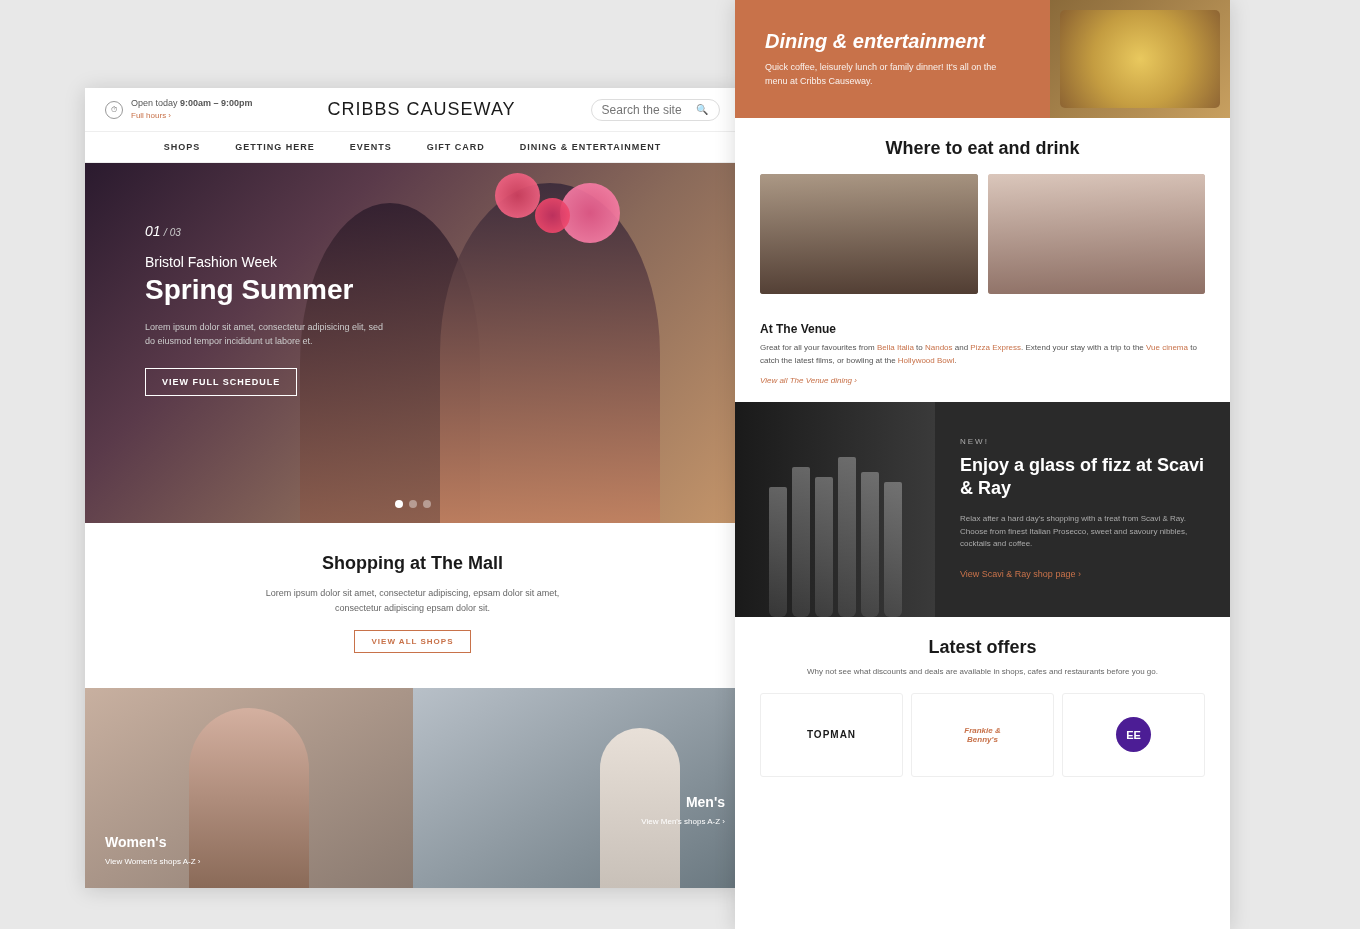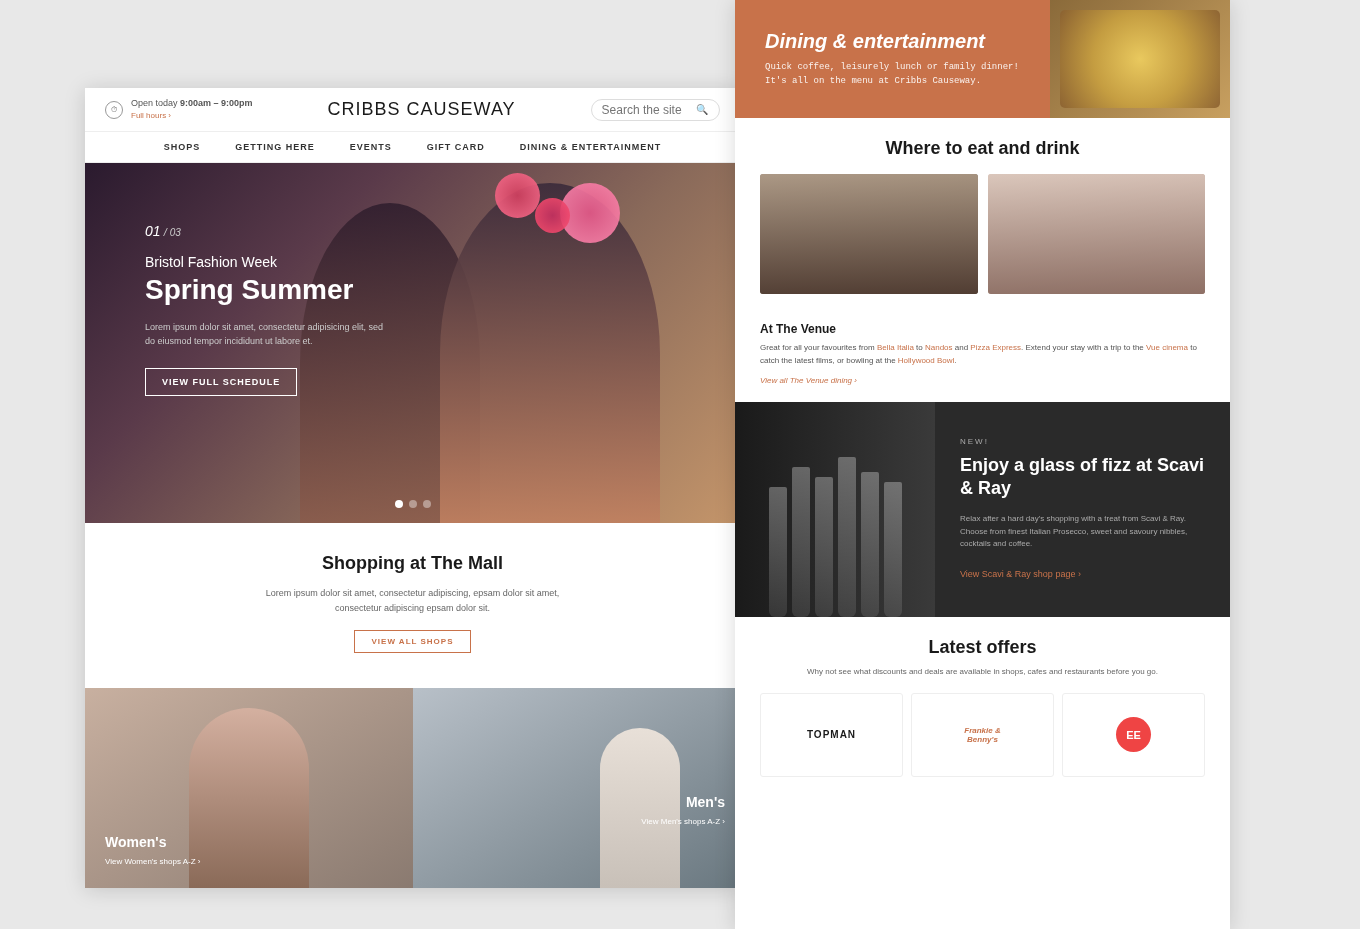--- a/index.html
+++ b/index.html
@@ -310,21 +310,20 @@
       font-size: 20px;
       font-weight: 700;
       color: white;
       font-style: italic;
       margin-bottom: 8px;
     }
     .dining-hero-content p {
       font-size: 9px;
       color: rgba(255,255,255,0.9);
       line-height: 1.5;
-      font-family: Liberation Mono, monospace;
     }
     .dining-hero-img {
       width: 180px;
       height: 118px;
       background: linear-gradient(135deg, #8a6a3a, #c8a060);
       flex-shrink: 0;
       position: relative;
       overflow: hidden;
     }
     
@@ -503,21 +502,21 @@
     .fb-logo {
       font-size: 8px;
       font-weight: 700;
       color: #c8724a;
       font-style: italic;
       text-align: center;
     }
     .ee-logo {
       width: 35px;
       height: 35px;
-      background: #ef4444;
+      background: #4c1d95;
       border-radius: 50%;
       display: flex;
       align-items: center;
       justify-content: center;
       color: white;
       font-size: 11px;
       font-weight: 900;
     }
 
     

